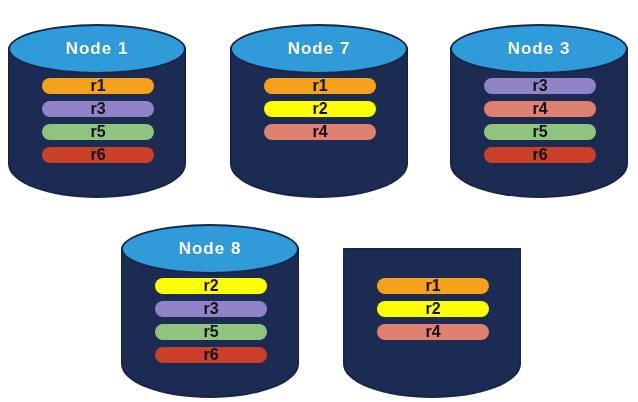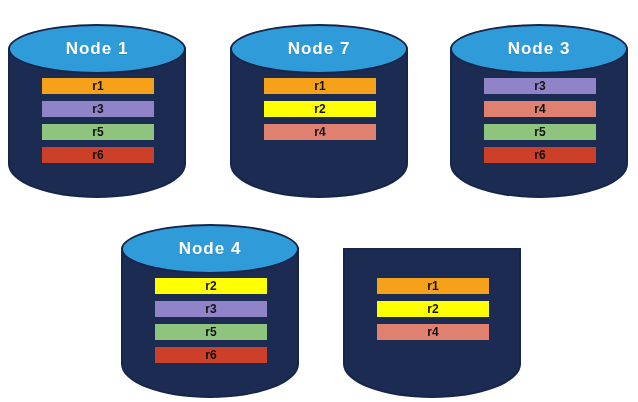--- a/index.html
+++ b/index.html
@@ -80,26 +80,26 @@
     position: absolute;
     left: 34px;
     top: 54px;
     width: 112px;
     z-index: 4;
   }
 
   .replica-bar {
     height: 16px;
     margin-bottom: 7px;
-    border-radius: 0;
+    border-radius: 8px;
     display: flex;
     align-items: center;
     justify-content: center;
     color: #111111;
-    font-size: 12px;
+    font-size: 16px;
     font-weight: bold;
     line-height: 1;
     box-sizing: border-box;
   }
   .replica-bar:last-child { margin-bottom: 0; }
 
   
   #node-1 { left: 8px;   top: 12px; }
   #node-2 { left: 230px; top: 12px; }
   #node-3 { left: 450px; top: 12px; text-align: right; }
@@ -168,21 +168,21 @@
         </div>
         <div class="replica-bar" style="background: rgb(204, 63, 40);">
           <span>r6</span>
         </div>
       </div>
   </div>
 
   <div class="node" id="node-4">
     <div class="barrel"></div>
     <div class="lid">
-      <div class="lid-label">Node  4</div>
+      <div class="lid-label">Node  8</div>
     </div>
     <div class="replicas">
         <div class="replica-bar" style="background: rgb(255, 255, 0);">
           <span>r2</span>
         </div>
         <div class="replica-bar" style="background: rgb(145, 131, 200);">
           <span>r3</span>
         </div>
         <div class="replica-bar" style="background: rgb(143, 196, 126);">
           <span>r5</span>

